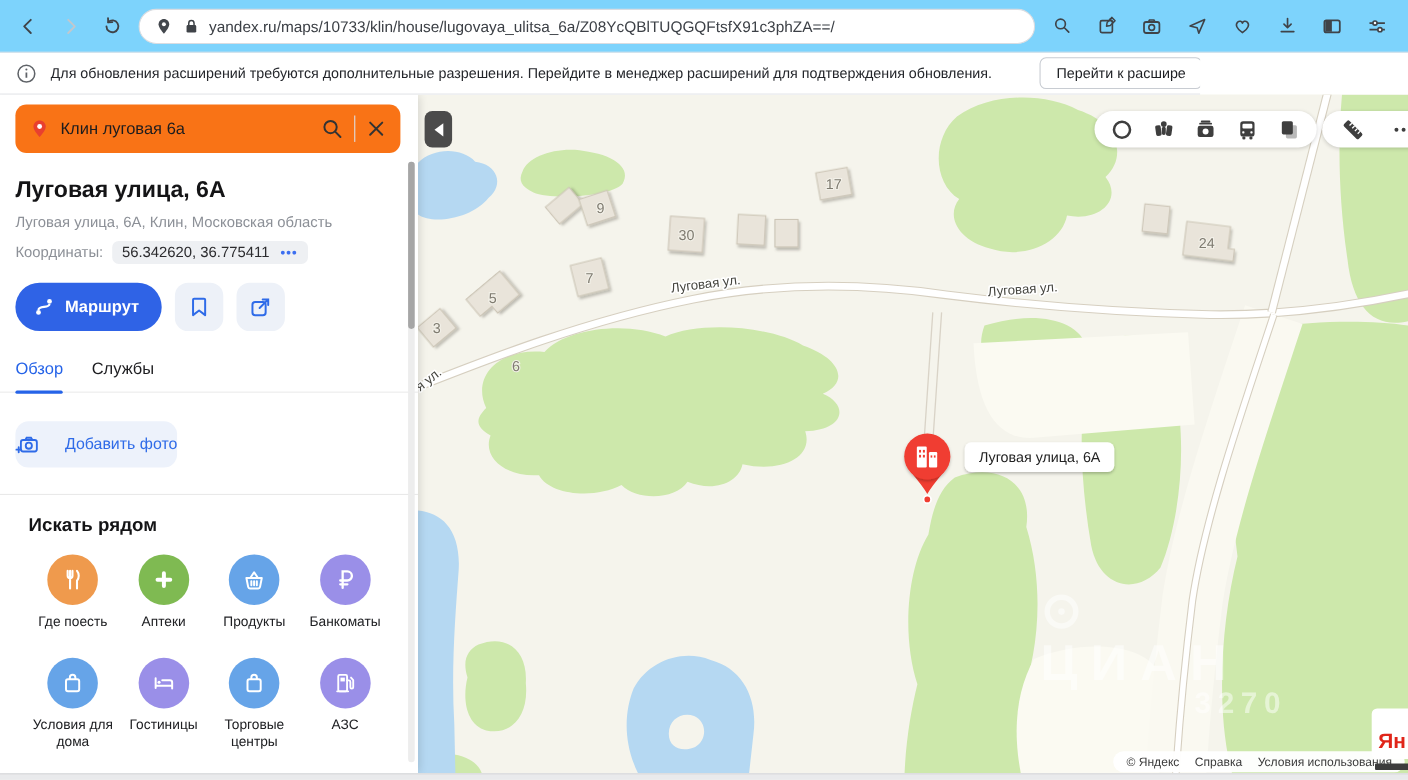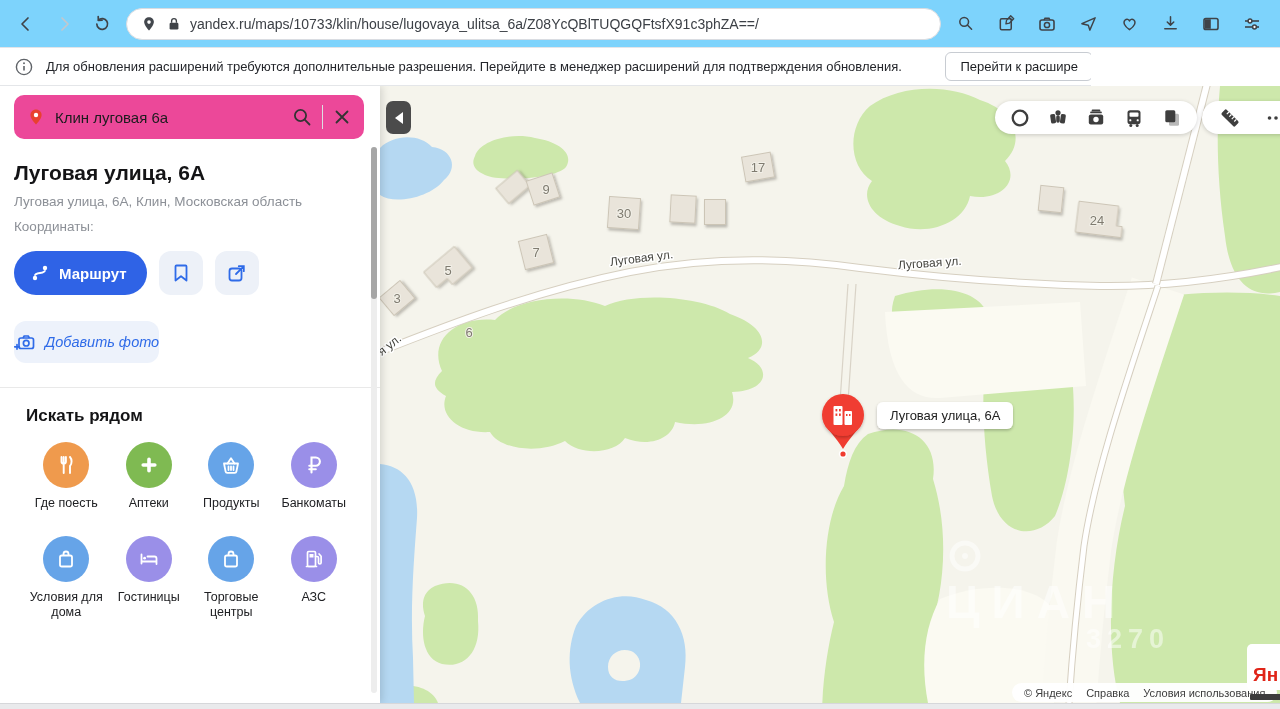--- a/index.html
+++ b/index.html
@@ -22,40 +22,40 @@
   .notice-btn { flex:0 0 auto; margin-right:-16px; white-space:nowrap; font-size:13px; color:#1c1e22;
     background:#fff; border:1px solid #c8ccd2; border-radius:6px; padding:6px 14px; }
 
   
   .app { position:absolute; left:0; top:86px; width:1280px; height:617px; }
   .bottom-strip { position:absolute; left:0; bottom:0; width:1280px; height:6px; background:#e9eaec; border-top:1px solid #d6d7da; z-index:60; }
 
   
   .sidebar { position:absolute; left:0; top:0; width:380px; height:617px; background:#fff; z-index:10;
     box-shadow:2px 0 8px rgba(0,0,0,.14); overflow:hidden; }
-  .search-box { margin:9px 16px 0 14px; height:44px; background:#ec4899; border-radius:10px;
+  .search-box { margin:9px 16px 0 14px; height:44px; background:#f97316; border-radius:10px;
     display:flex; align-items:center; padding:0 12px; gap:9px; }
   .search-box input { flex:1; min-width:0; border:none; background:transparent; outline:none; font-size:15px; color:#1c1c1e;
     font-family:"Liberation Sans","DejaVu Sans",sans-serif; }
   .v-div { width:1px; height:24px; background:#dcdee2; }
   .place-title { margin:22px 14px 0; font-size:21px; font-weight:bold; color:#141416; }
   .place-address { margin:9px 14px 0; font-size:13.5px; color:#8c9097; }
   .coords-row { margin:10px 14px 0; display:flex; align-items:center; gap:8px; font-size:13.5px; color:#8c9097; }
   .coords-chip { background:#eef0f3; border-radius:6px; padding:3px 9px; color:#2b2b2e; display:flex; align-items:center; gap:10px; }
   .coords-more { color:#3b6ef0; font-weight:bold; letter-spacing:1px; font-size:12px; }
   .actions-row { margin:17px 14px 0; display:flex; gap:12px; }
   .route-btn { height:44px; padding:0 20px 0 16px; border-radius:22px; background:#2f63e6; color:#fff;
     font-size:15px; font-weight:bold; display:flex; align-items:center; gap:9px; border:none;text-align:right; }
   .icon-btn { width:44px; height:44px; border-radius:12px; background:#edf1f8; display:flex; align-items:center; justify-content:center; border:none; }
   .tabs { margin-top:26px; padding:0 14px; display:flex; gap:26px; border-bottom:1px solid #ececec; }
   .tab { font-size:15px; padding-bottom:12px; position:relative; color:#1d1d20; }
   .tab.active { color:#2563e8; }
   .tab.active::after { content:""; position:absolute; left:0; right:0; bottom:-2px; height:3px; border-radius:2px; background:#2563e8; }
   .add-photo { margin:26px 14px 0; height:42px; border-radius:12px; background:#edf2fb; color:#2f6be8;
-    display:flex; align-items:center; justify-content:center; gap:9px; font-size:14.5px; border:none;font-style:italic; }
+    display:flex; align-items:center; justify-content:center; gap:23px; font-size:14.5px; border:none; }
   .section-div { height:1px; background:#e9e9e9; margin-top:24px; }
   .nearby { padding:18px 26px 0; }
   .nearby-title { font-size:17px; font-weight:bold; color:#141416; }
   .cat-grid { display:grid; grid-template-columns:repeat(4,1fr); row-gap:24px; column-gap:2px; margin-top:16px; }
   .cat { display:flex; flex-direction:column; align-items:center; gap:8px; }
   .cat-circle { width:46px; height:46px; border-radius:50%; display:flex; align-items:center; justify-content:center; }
   .cat-label { font-size:12.5px; color:#202124; text-align:center; line-height:1.25; max-width:90px; }
   .sb-track { position:absolute; right:3px; top:61px; bottom:10px; width:6px; background:#ededed; border-radius:3px; }
   .sb-thumb { position:absolute; right:3px; top:61px; width:6px; height:152px; background:#a6a6a6; border-radius:3px; }
 
@@ -402,20 +402,24 @@
           <svg width="20" height="20" viewBox="0 0 20 20">
             <path d="M4.5,4.5l11,11M15.5,4.5l-11,11" stroke="#333" stroke-width="1.8" stroke-linecap="round"></path>
           </svg>
         </button>
     </div>
 
     <div class="place-title">Луговая улица, 6А</div>
     <div class="place-address">Луговая улица, 6А, Клин, Московская область</div>
     <div class="coords-row">
       <span>Координаты:</span>
+      <span class="coords-chip">
+        <span>56.342620, 36.775411</span>
+        <span class="coords-more">•••</span>
+      </span>
     </div>
 
     <div class="actions-row">
       <button class="route-btn">
         <svg width="20" height="20" viewBox="0 0 22 22">
             <circle cx="5.5" cy="16.5" r="2.4" fill="#fff"></circle>
             <circle cx="16.5" cy="5.5" r="2.4" fill="#fff"></circle>
             <path d="M5.5,14c0-4.5 11,-1.5 11-6" stroke="#fff" stroke-width="2.1" fill="none"></path>
           </svg>
         <span>Маршрут</span>
@@ -426,20 +430,24 @@
           </svg>
         </button>
       <button class="icon-btn">
           <svg width="22" height="22" viewBox="0 0 22 22">
             <rect x="3.5" y="6.5" width="12" height="12" rx="2.5" fill="none" stroke="#2f6be8" stroke-width="1.8"></rect>
             <path d="M10,12L17.2,4.8M12.8,4.2h5v5" fill="none" stroke="#2f6be8" stroke-width="1.8" stroke-linecap="round"></path>
           </svg>
         </button>
     </div>
 
+    <div class="tabs">
+      <div class="tab active">Обзор</div>
+      <div class="tab">Службы</div>
+    </div>
 
     <button class="add-photo">
       <svg width="22" height="22" viewBox="0 0 22 22">
           <g stroke="#2f6be8" stroke-width="1.7" fill="none">
             <rect x="5" y="7" width="14.5" height="10.5" rx="2"></rect>
             <circle cx="12.2" cy="12.2" r="2.8"></circle>
             <path d="M9,7l1.2-2h4L15.5,7"></path>
           </g>
           <path d="M3,13.5v4.6M0.7,15.8h4.6" stroke="#2f6be8" stroke-width="1.7" stroke-linecap="round"></path>
         </svg>

